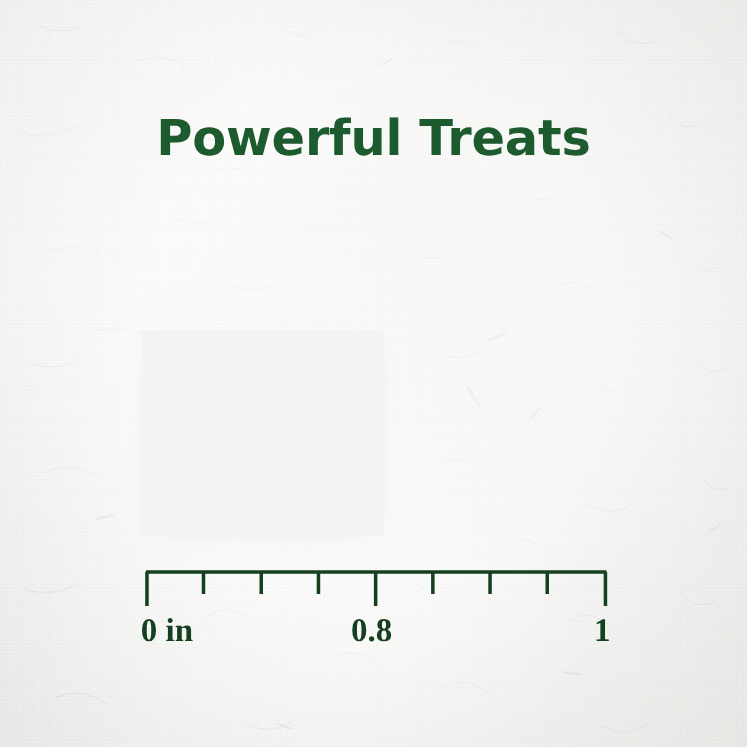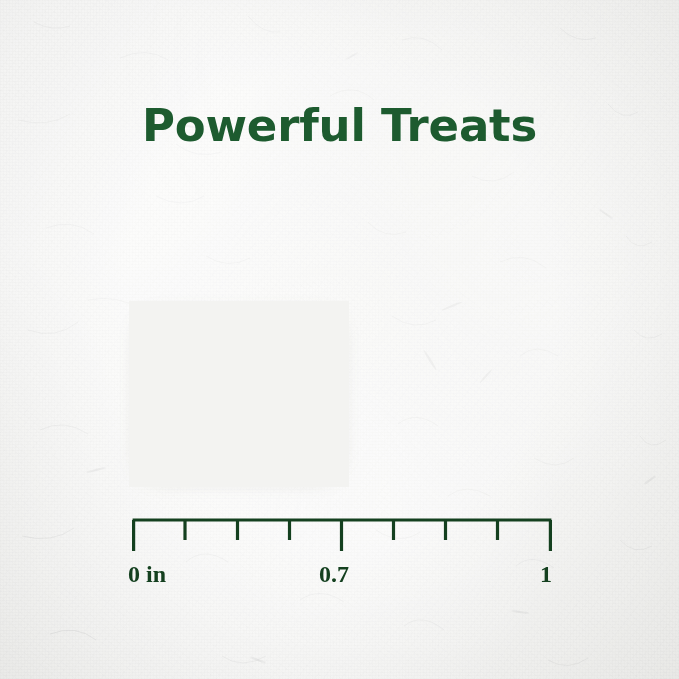--- a/index.html
+++ b/index.html
@@ -191,21 +191,21 @@
   .ruler-labels {
     position: absolute;
     left: 0;
     right: 0;
     top: 554px;
     height: 44px;
     z-index: 5;
     color: #14401f;
     font-family: "Liberation Serif", serif;
     font-weight: 700;
-    font-size: 24px;
+    font-size: 30px;
     line-height: 40px;
   }
   .ruler-labels .lbl {
     position: absolute;
     white-space: nowrap;
   }
   .lbl-zero { left: 128px; }
   .lbl-half { left: 319px; }
   .lbl-one  { left: 540px; }
 </style>
@@ -319,17 +319,17 @@
         <line x1="262.5" y1="2" x2="262.5" y2="22"></line>
         <line x1="314.5" y1="2" x2="314.5" y2="22"></line>
         <line x1="366.5" y1="2" x2="366.5" y2="22"></line>
         <line x1="419.4" y1="2" x2="419.4" y2="33"></line>
       </g>
     </svg>
   </div>
 
   <div class="ruler-labels">
     <span class="lbl lbl-zero">0 in</span>
-    <span class="lbl lbl-half">0.7</span>
+    <span class="lbl lbl-half">0.8</span>
     <span class="lbl lbl-one">1</span>
   </div>
 
 </div>
 
 </body></html>

